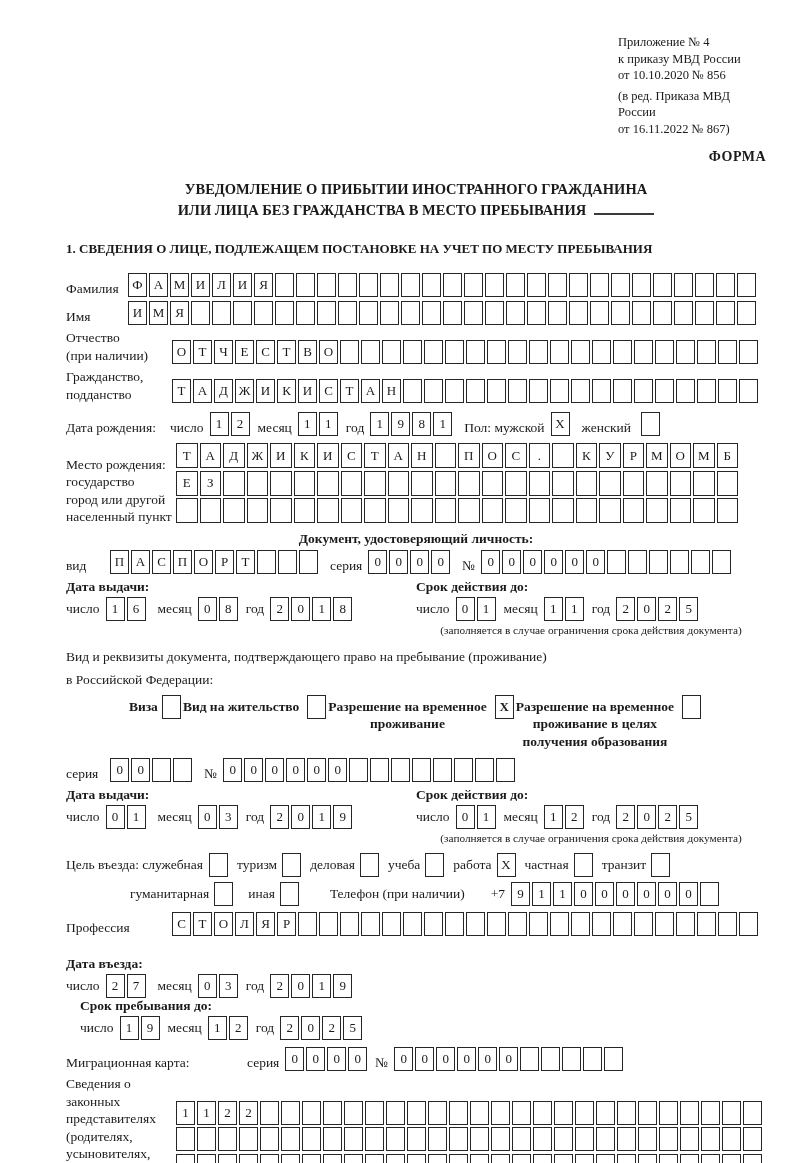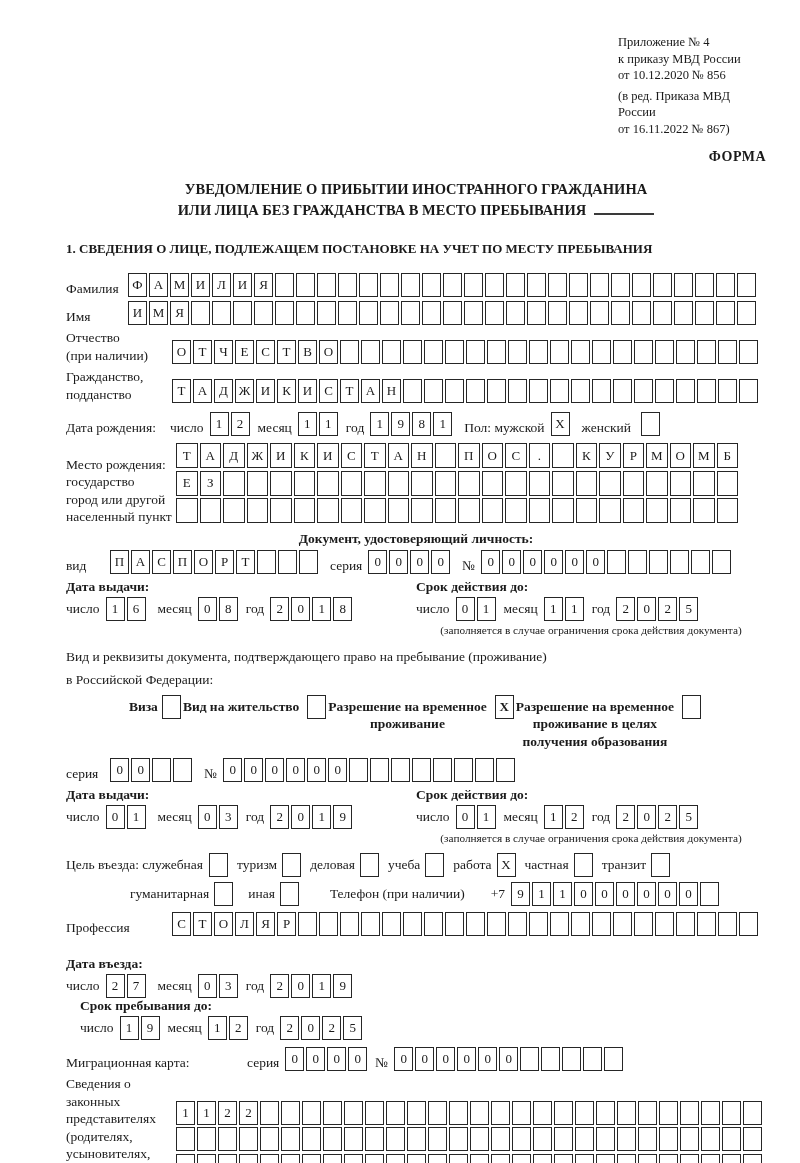--- a/index.html
+++ b/index.html
@@ -60,21 +60,21 @@
   .note-bottom{font-size:12.3px;text-align:center;margin-top:6px;}
 </style>
 </head>
 <body>
 
 <div class="page">
 
   <div class="ref">
     <div>Приложение № 4</div>
     <div>к приказу МВД России</div>
-    <div>от 10.12.2020 № 856</div>
+    <div>от 10.10.2020 № 856</div>
     <div class="gap"></div>
     <div>(в ред. Приказа МВД России</div>
     <div>от 16.11.2022 № 867)</div>
   </div>
 
   <div class="forma">ФОРМА</div>
 
   <div class="title">
     <div>УВЕДОМЛЕНИЕ О ПРИБЫТИИ ИНОСТРАННОГО ГРАЖДАНИНА</div>
     <div><span>ИЛИ ЛИЦА БЕЗ ГРАЖДАНСТВА В МЕСТО ПРЕБЫВАНИЯ</span><span class="uline"></span></div>

